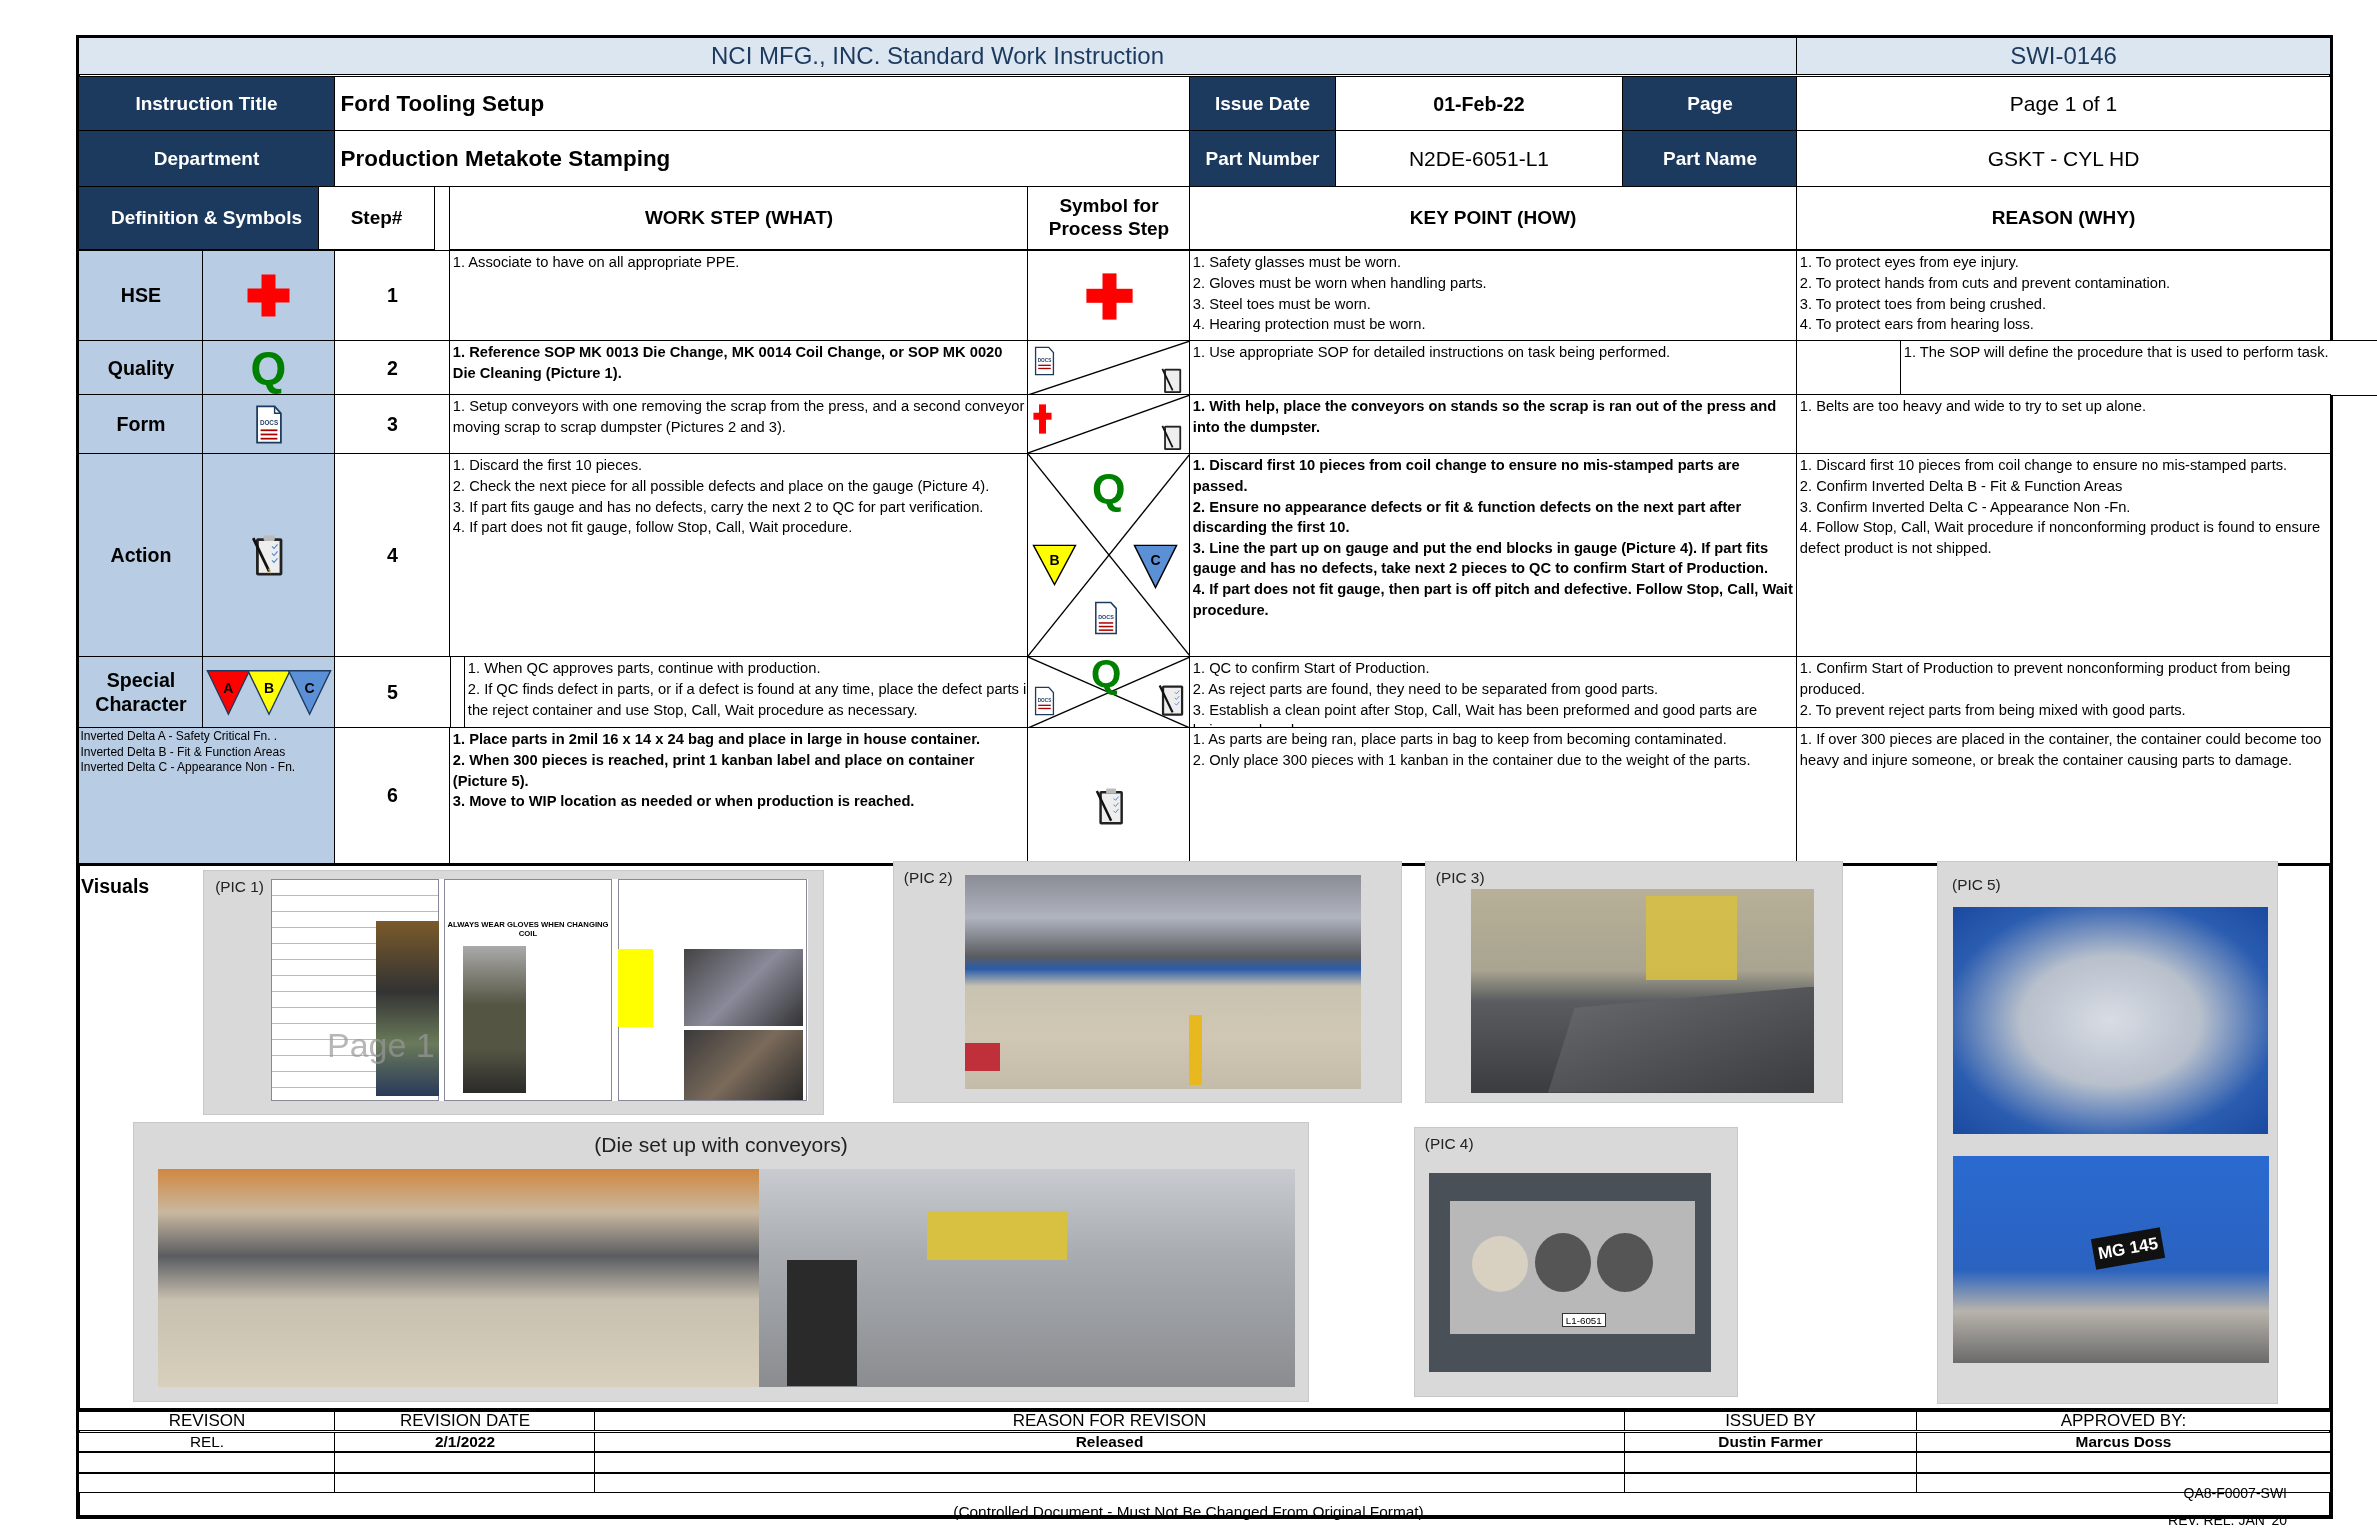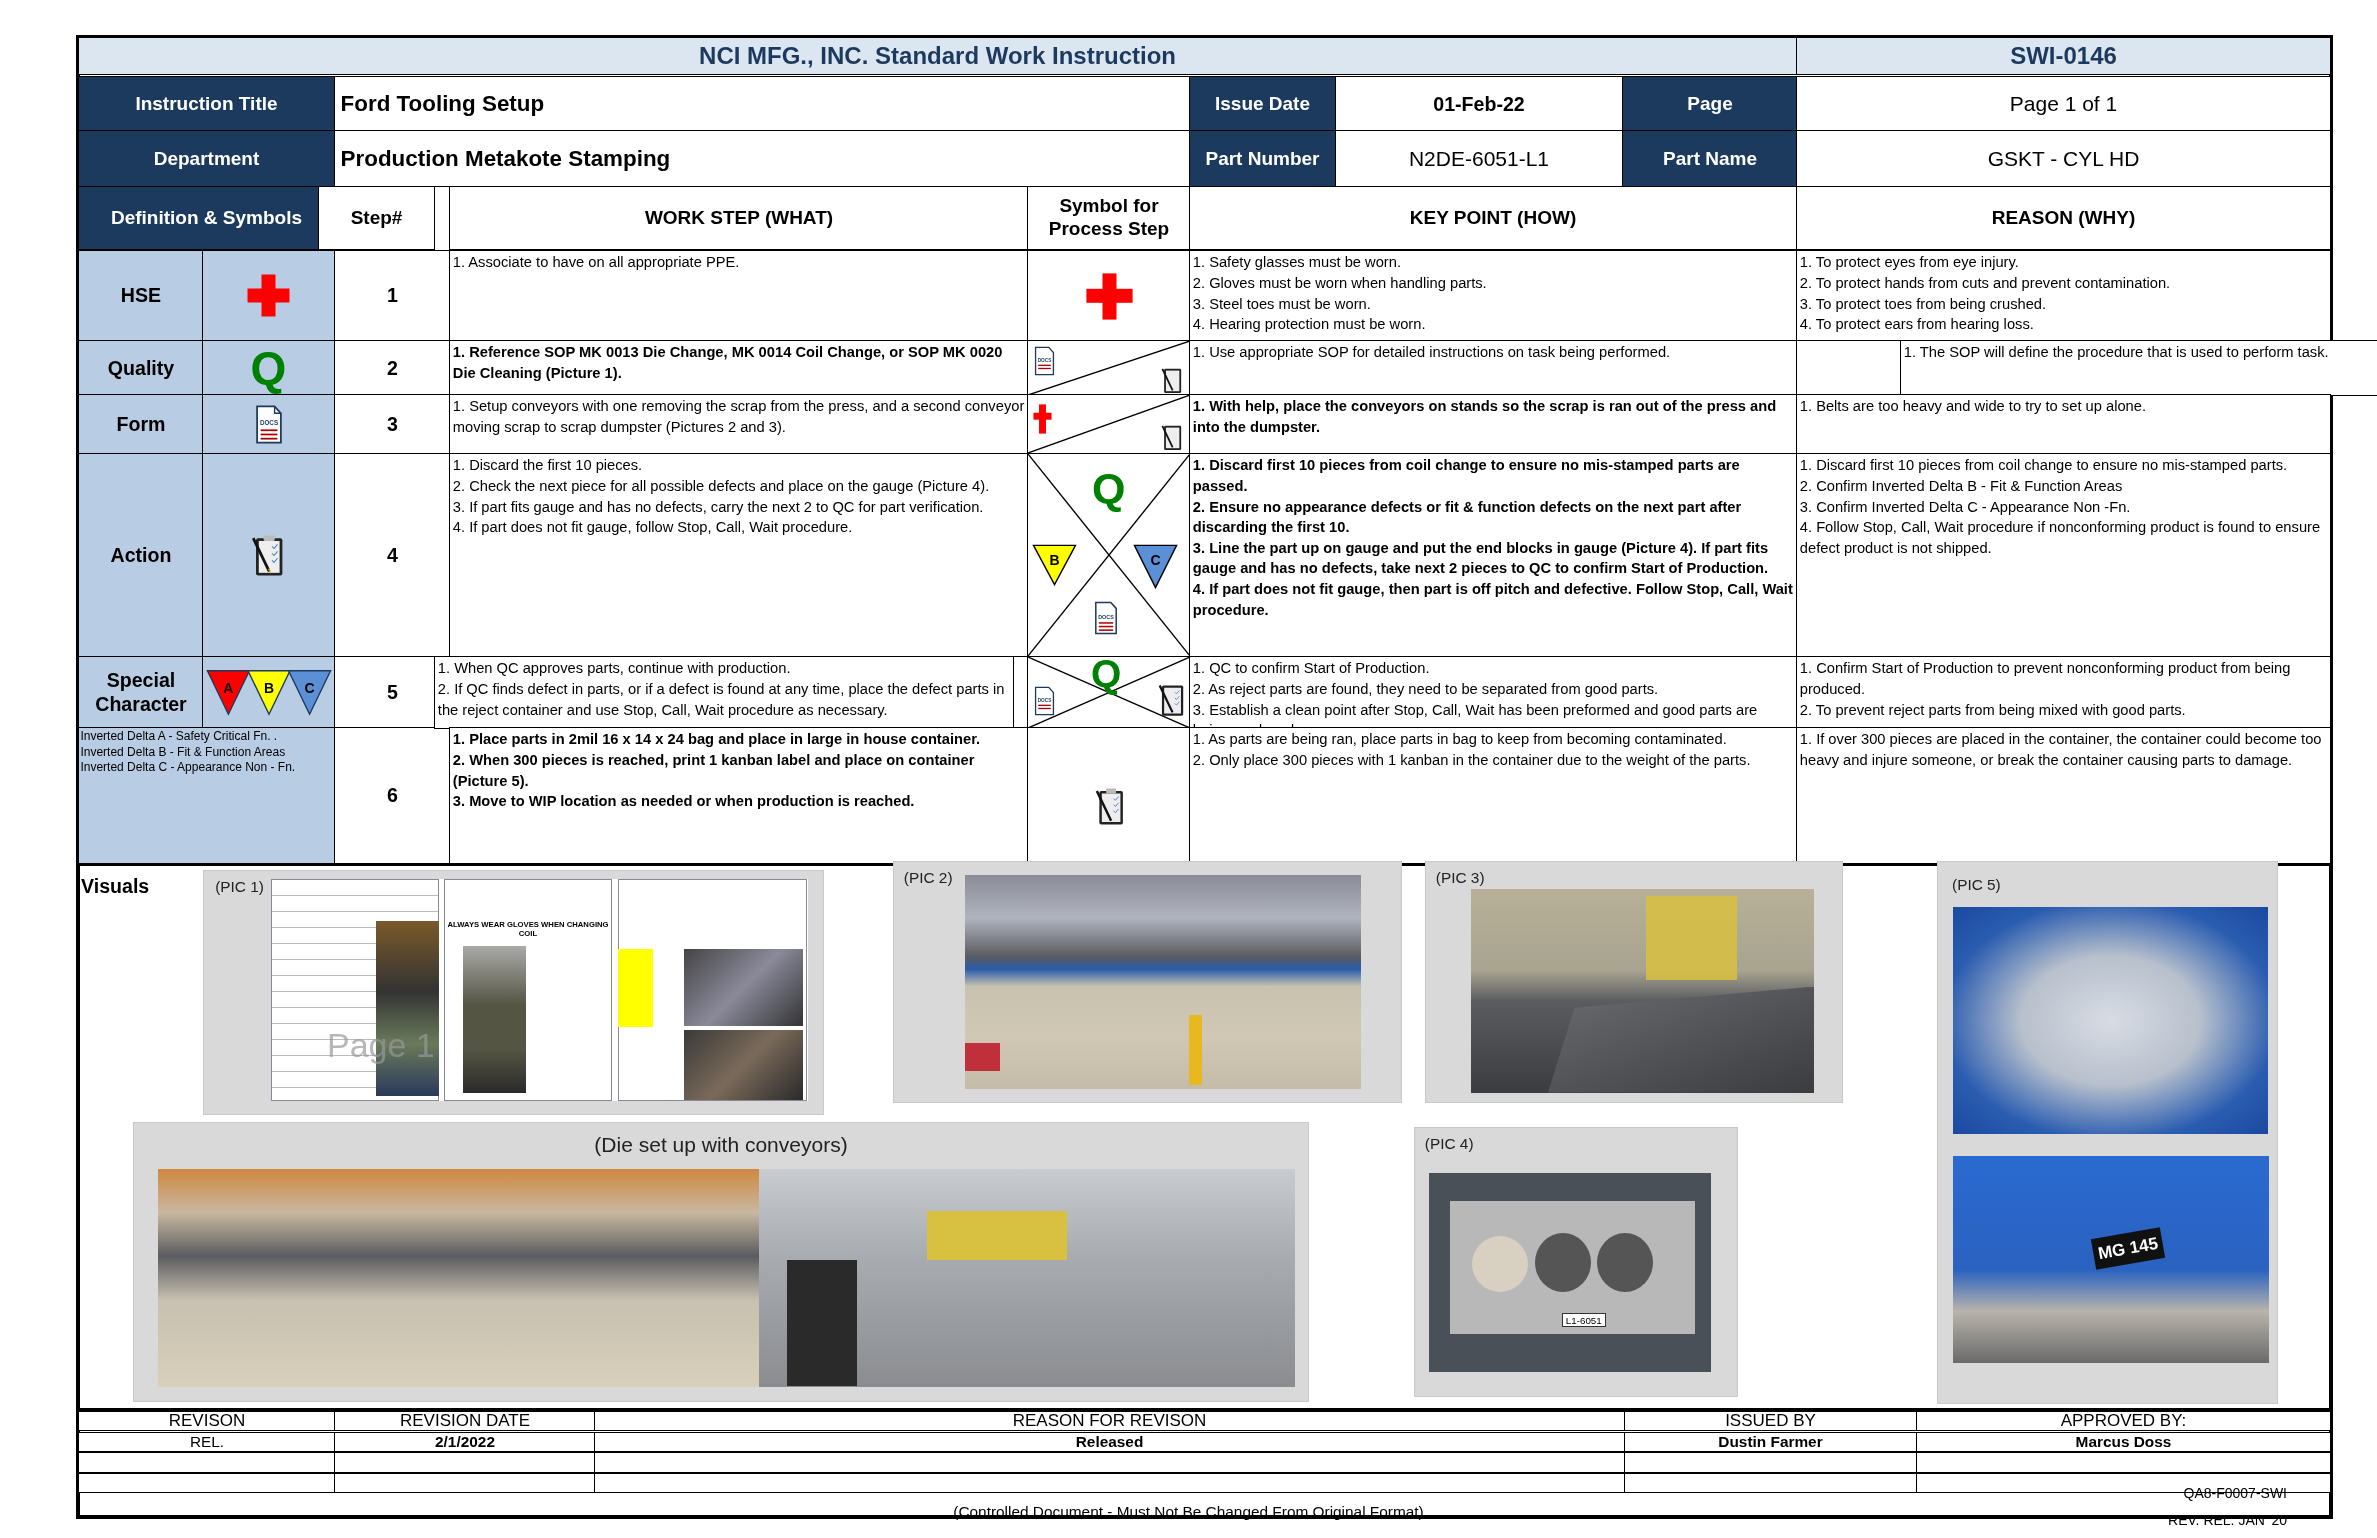--- a/index.html
+++ b/index.html
@@ -8,21 +8,21 @@
 
   .abs { position: absolute; }
   .frame { position: absolute; left: 76px; top: 35px; width: 2257px; height: 1484px; border: 4.2px solid #000; }
 
   .cell { position: absolute; border: 1.4px solid #000; display: flex; align-items: center; justify-content: center; text-align: center; overflow: hidden; }
   .navy { background: #1c3a5e; color: #fff; font-weight: bold; }
   .lblue { background: #dce6f1; }
   .sblue { background: #b8cce4; }
   .white { background: #fff; }
 
-  .title-text { font-size: 24px; font-weight: bold; color: #1c3a5e; }
+  .title-text { font-size: 24px; font-weight: normal; color: #1c3a5e; }
   .hdr-label { font-size: 19px; }
   .hdr-val { font-size: 22.4px; font-weight: bold; justify-content: flex-start; padding-left: 5.6px; }
   .hdr-val-c { font-size: 21px; }
   .col-head { font-size: 19px; font-weight: bold; line-height: 1.2; }
 
   .def-label { font-size: 19.6px; font-weight: bold; }
   .step-num { font-size: 19.6px; font-weight: bold; }
 
   .txt { position: absolute; border: 1.4px solid #000; background: #fff; padding: 1.4px 2.8px; font-size: 14.7px; line-height: 20.6px; overflow: hidden; text-align: left; }
   .txt.bold { font-weight: bold; }
@@ -156,21 +156,21 @@
 </div>
 <div class="txt" style="left:449px;top:394px;width:580px;height:60px;">
   <div>1. Setup conveyors with one removing the scrap from the press, and a second conveyor moving scrap to scrap dumpster (Pictures 2 and 3).</div>
 </div>
 <div class="txt" style="left:449px;top:453px;width:580px;height:204px;">
   <div>1. Discard the first 10 pieces.</div>
   <div>2. Check the next piece for all possible defects and place on the gauge (Picture 4).</div>
   <div>3. If part fits gauge and has no defects, carry the next 2 to QC for part verification.</div>
   <div>4. If part does not fit gauge, follow Stop, Call, Wait procedure.</div>
 </div>
-<div class="txt" style="left:434px;top:656px;width:580px;height:73px;">
+<div class="txt" style="left:464px;top:656px;width:580px;height:73px;">
   <div>1. When QC approves parts, continue with production.</div>
   <div>2. If QC finds defect in parts, or if a defect is found at any time, place the defect parts in the reject container and use Stop, Call, Wait procedure as necessary.</div>
 </div>
 <div class="txt bold" style="left:449px;top:727px;width:580px;height:137px;">
   <div>1. Place parts in 2mil 16 x 14 x 24 bag and place in large in house container.</div>
   <div>2. When 300 pieces is reached, print 1 kanban label and place on container (Picture 5).</div>
   <div>3. Move to WIP location as needed or when production is reached.</div>
 </div>
 
 <div class="sym" style="left:1027px;top:250px;width:164px;height:91px;">

